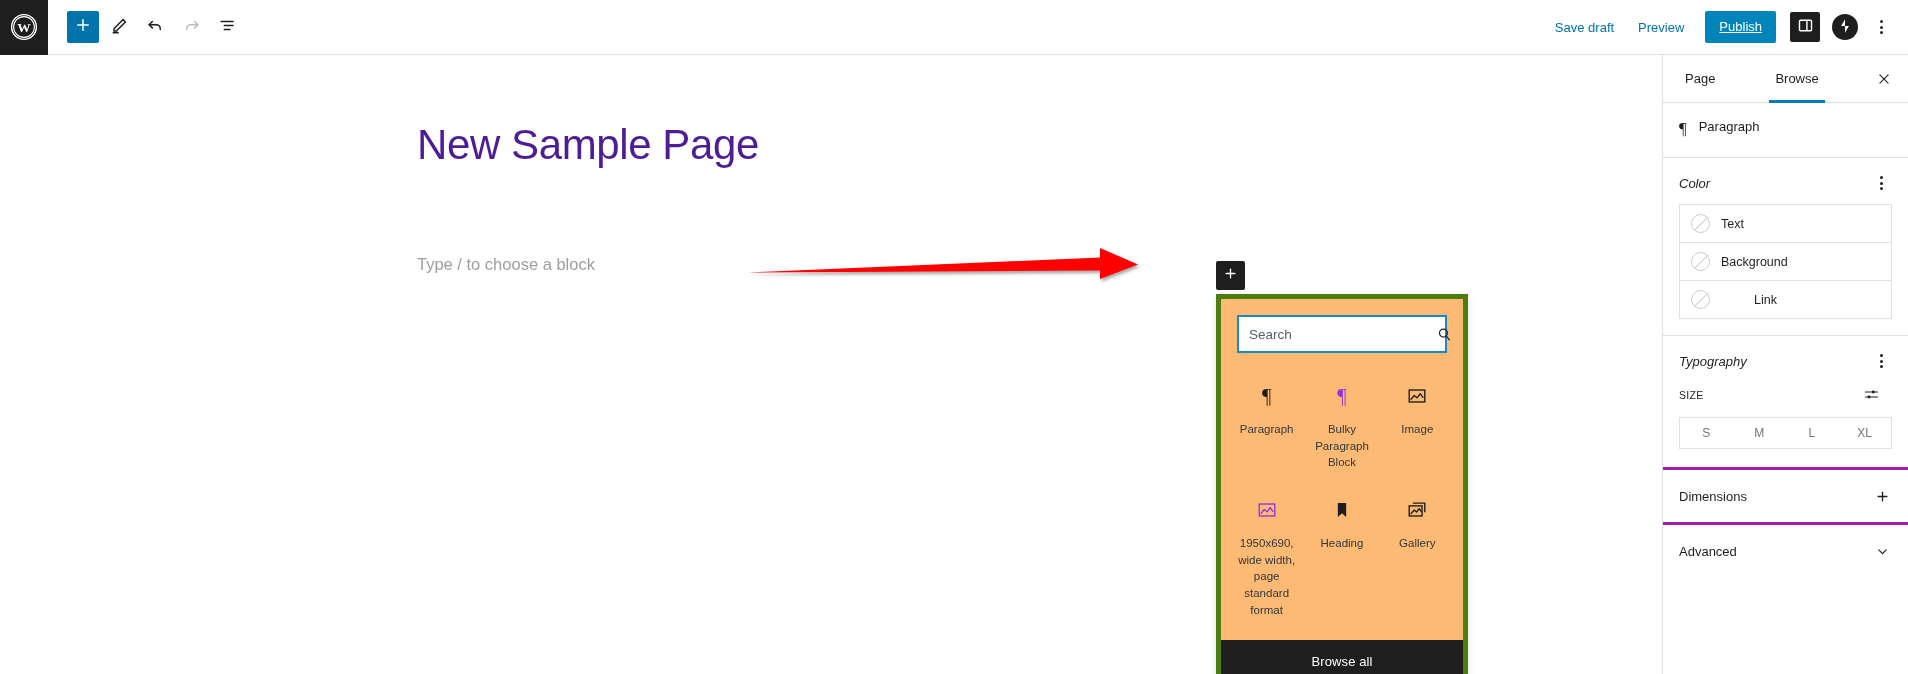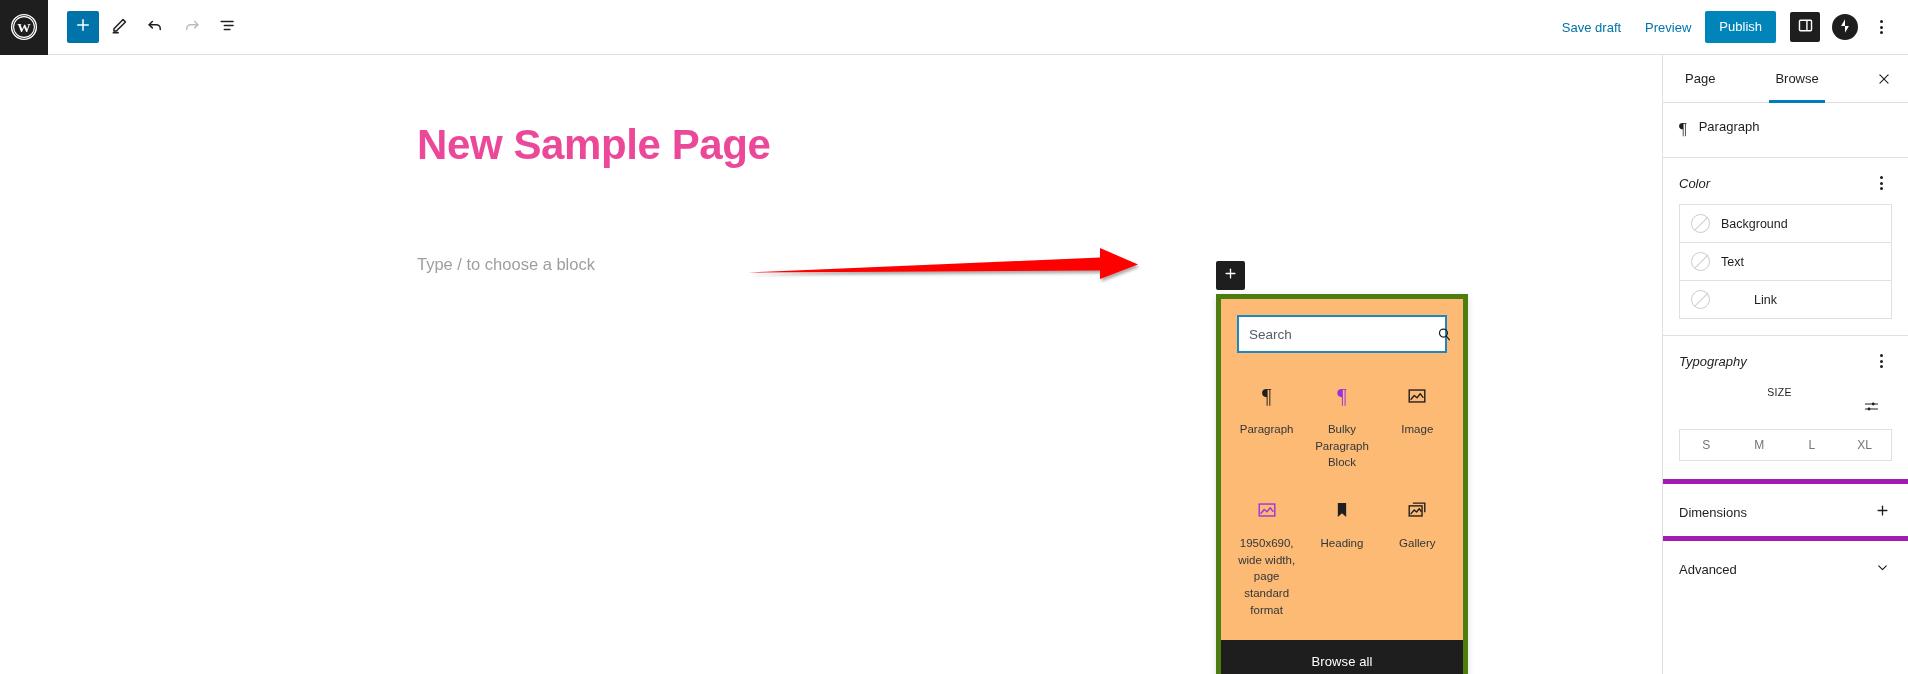--- a/index.html
+++ b/index.html
@@ -66,25 +66,26 @@
     cursor: pointer;
     white-space: nowrap;
     line-height: 1;
   }
   .publish-btn {
     background: #0085ba;
     color: #ffffff;
     font-size: 13px;
     padding: 8px 14px;
     border-radius: 2px;
-    margin-left: 2px;
+    margin-left: 9px;
     cursor: pointer;
     border: none;
     line-height: 1.2;
     font-family: "Liberation Sans", sans-serif;
+    text-decoration: underline;
   }
   .settings-btn {
     width: 30px; height: 30px;
     background: #1e1e1e;
     border-radius: 2px;
     margin-left: 14px;
     display: flex; align-items: center; justify-content: center;
     cursor: pointer;
   }
   .avatar-btn {
@@ -114,22 +115,22 @@
     width: 1662px;
     height: 619px;
     background: #ffffff;
     overflow: hidden;
   }
   .post-title {
     position: absolute;
     left: 417px;
     top: 67px;
     font-size: 42px;
-    font-weight: 700;
-    color: #ec4899;
+    font-weight: 400;
+    color: #4c1d95;
     letter-spacing: -0.4px;
     line-height: 1.1;
     white-space: nowrap;
   }
   .para-placeholder {
     position: absolute;
     left: 417px;
     top: 200px;
     font-size: 16.5px;
     color: #9e9e9e;
@@ -358,21 +359,20 @@
     transform-origin: center;
   }
   .color-label { font-size: 12.5px; color: #1e1e1e; }
 
   .sb-divider { height: 1px; background: #e0e0e0; }
 
   .typo-size-row {
     display: flex;
     align-items: center;
     padding: 4px 28px 6px 16px;
-    flex-direction: column;
   }
   .typo-size-label {
     font-size: 10.5px;
     color: #1e1e1e;
     letter-spacing: 0.3px;
   }
   .typo-sliders {
     margin-left: auto;
     cursor: pointer;
     display: flex; align-items: center;
@@ -386,23 +386,23 @@
     flex: 1;
     text-align: center;
     font-size: 12px;
     color: #757575;
     padding: 8px 0;
     cursor: pointer;
   }
 
   .sb-row-collapse {
     display: flex;
-    align-items: flex-end;
+    align-items: center;
     padding: 16px;
-    border-top: 5px solid #a21caf;
+    border-top: 3px solid #a21caf;
     cursor: pointer;
   }
   .sb-row-collapse .sb-section-title { font-size: 13px; }
   .sb-row-icon {
     margin-left: auto;
     font-size: 17px;
     color: #1e1e1e;
     line-height: 1;
     display: flex; align-items: center; justify-content: center;
     width: 20px; height: 20px;
@@ -634,25 +634,25 @@
     <span class="sb-section-ctrl">
       <span class="kd"></span>
       <span class="kd"></span>
       <span class="kd"></span>
     </span>
   </div>
 
   <div class="color-list">
     <div class="color-row">
       <span class="swatch-empty"></span>
-      <span class="color-label">Background</span>
+      <span class="color-label">Text</span>
     </div>
     <div class="color-row">
       <span class="swatch-empty"></span>
-      <span class="color-label">Text</span>
+      <span class="color-label">Background</span>
     </div>
     <div class="color-row">
       <span class="swatch-empty"></span>
       <span class="color-label">Link</span>
     </div>
   </div>
 
   <div class="sb-divider"></div>
 
   <div class="sb-section-head">

